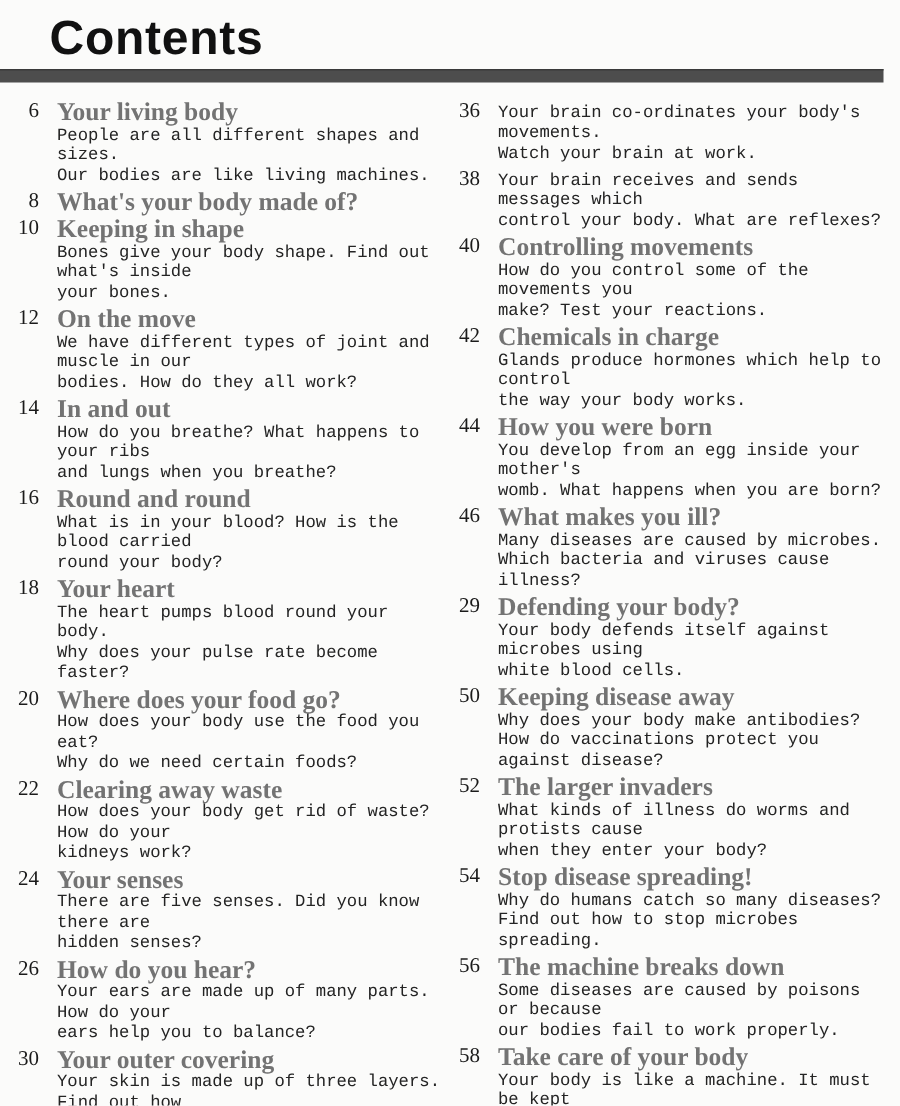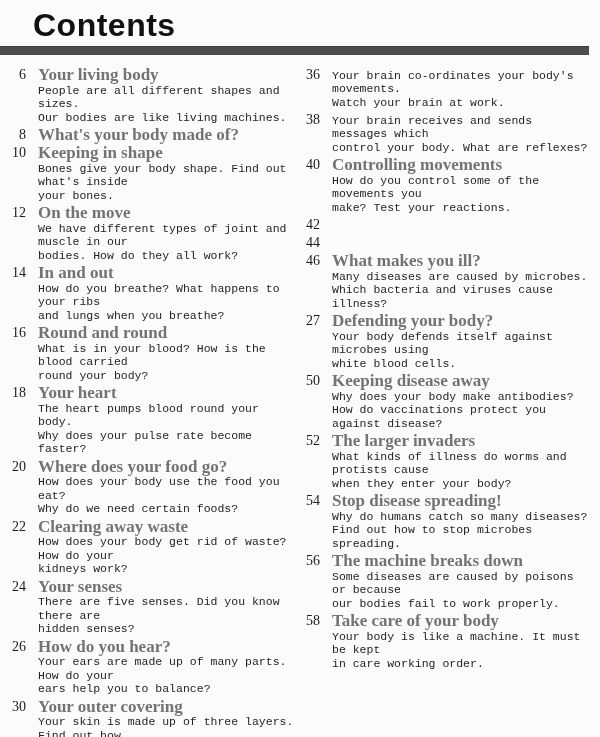--- a/index.html
+++ b/index.html
@@ -227,37 +227,47 @@
     <div class="num">40</div>
     <div class="entry-body">
       <div class="entry-title">Controlling movements</div>
       <div class="entry-desc">How do you control some of the movements you
 make? Test your reactions.</div>
     </div>
   </div>
 
   <div class="entry">
     <div class="num">42</div>
+    <div class="entry-body">
+      <div class="entry-title">Chemicals in charge</div>
+      <div class="entry-desc">Glands produce hormones which help to control
+the way your body works.</div>
+    </div>
   </div>
 
   <div class="entry">
     <div class="num">44</div>
+    <div class="entry-body">
+      <div class="entry-title">How you were born</div>
+      <div class="entry-desc">You develop from an egg inside your mother's
+womb. What happens when you are born?</div>
+    </div>
   </div>
 
   <div class="entry">
     <div class="num">46</div>
     <div class="entry-body">
       <div class="entry-title">What makes you ill?</div>
       <div class="entry-desc">Many diseases are caused by microbes.
 Which bacteria and viruses cause illness?</div>
     </div>
   </div>
 
   <div class="entry">
-    <div class="num">27</div>
+    <div class="num">29</div>
     <div class="entry-body">
       <div class="entry-title">Defending your body?</div>
       <div class="entry-desc">Your body defends itself against microbes using
 white blood cells.</div>
     </div>
   </div>
 
   <div class="entry">
     <div class="num">50</div>
     <div class="entry-body">

